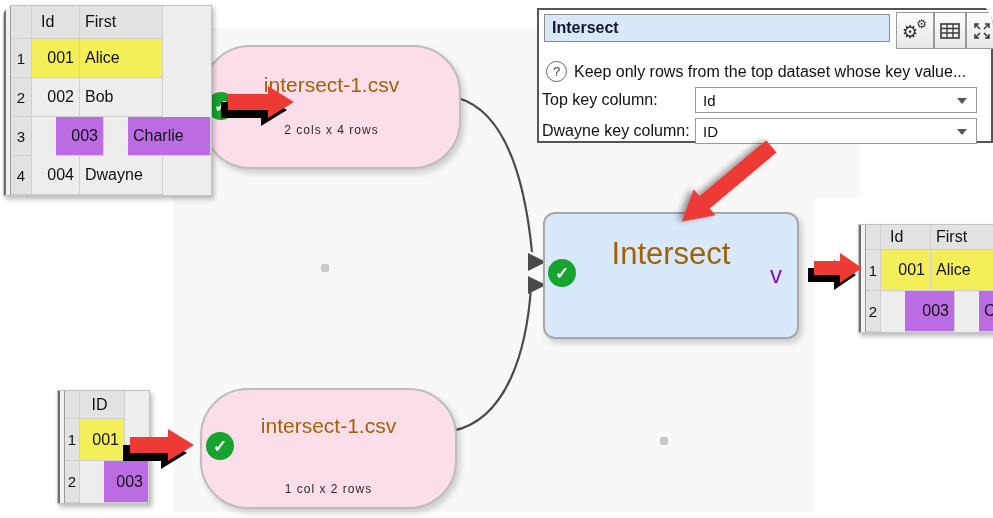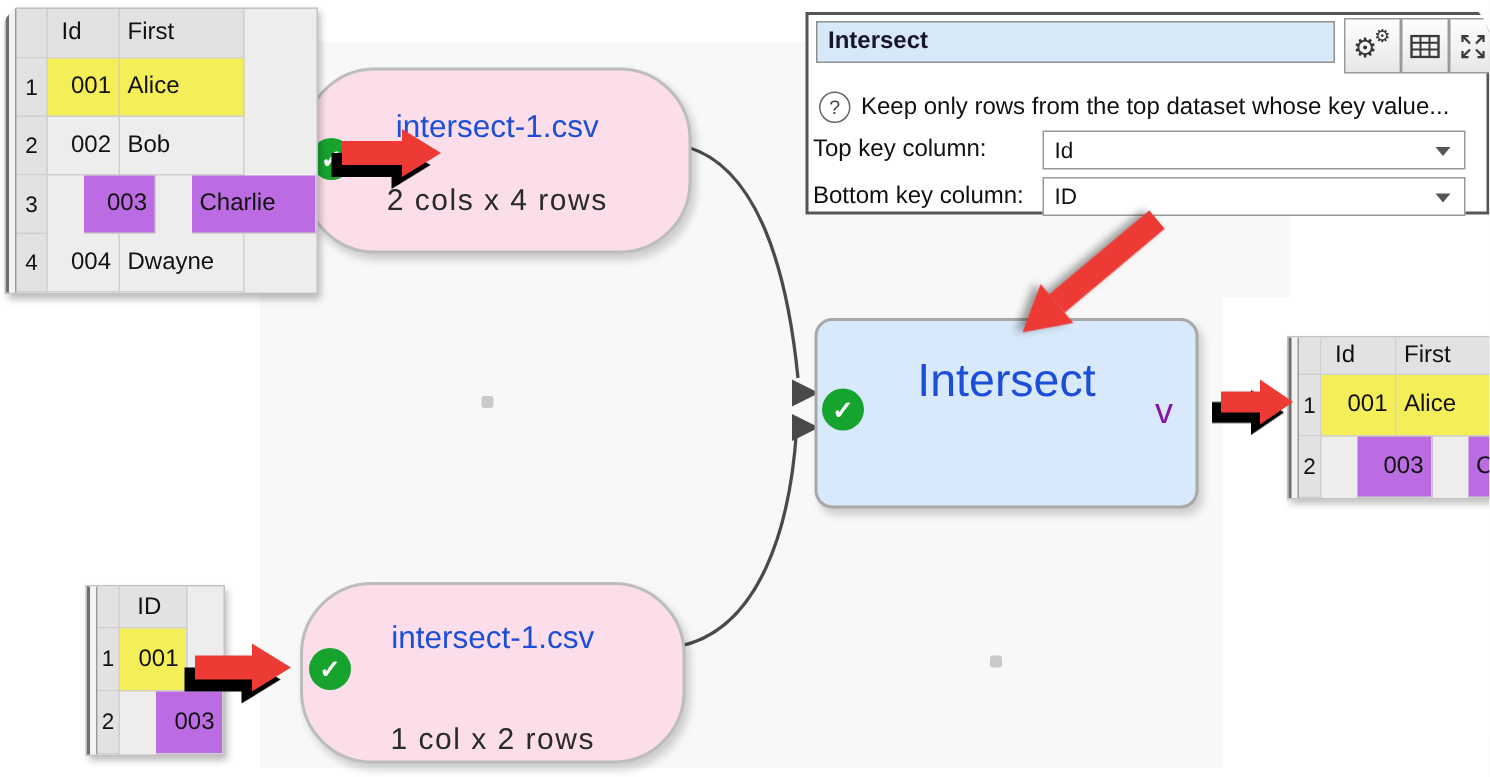--- a/index.html
+++ b/index.html
@@ -12,22 +12,22 @@
   .grid-dot{position:absolute;width:8px;height:8px;background:#c9c9c9;border-radius:2px;z-index:1;}
 
   
   #wires{position:absolute;left:0;top:0;width:993px;height:518px;z-index:2;pointer-events:none;}
   #wires path{fill:none;stroke:#4a4a4a;stroke-width:2.2px;}
   #wires polygon{fill:#4a4a4a;}
 
   
   .node{position:absolute;z-index:3;display:flex;flex-direction:column;align-items:center;
     box-shadow:3px 4px 6px rgba(0,0,0,0.18);}
-  .node .ntitle{font-size:21px;color:#1d4ed8;}
-  .node .nsub{font-size:20px;color:#2a2a2a;letter-spacing:1px;}
+  .node .ntitle{font-size:21px;color:#a16207;}
+  .node .nsub{font-size:12px;color:#2a2a2a;letter-spacing:1px;}
   .node-pink{background:#fbdee9;border:2px solid #bdbdbd;border-radius:48px;}
   .node-blue{background:#d7e9fa;border:2px solid #a8a8a8;border-radius:12px;}
   #node-in1{left:202px;top:45px;width:255px;height:120px;}
   #node-in1 .ntitle{margin-top:26px;}
   #node-in1 .nsub{margin-top:26px;}
   #node-in2{left:200px;top:388px;width:253px;height:117px;}
   #node-in2 .ntitle{margin-top:24px;}
   #node-in2 .nsub{margin-top:44px;}
   #node-x{left:543px;top:212px;width:252px;height:123px;}
   #node-x .ntitle{margin-top:22px;font-size:31px;}
@@ -245,21 +245,21 @@
       <span class="help-icon">
           <span>?</span>
         </span>
       <span class="help-text">Keep only rows from the top dataset whose key value...</span>
     </div>
     <div class="prow-label" style="top:81px;">Top key column:</div>
     <div class="combo" style="top:77px;">
       <span>Id</span>
       <span class="arr"></span>
     </div>
-    <div class="prow-label" style="top:112px;">Bottom key column:</div>
+    <div class="prow-label" style="top:112px;">Dwayne key column:</div>
     <div class="combo" style="top:108px;">
       <span>ID</span>
       <span class="arr"></span>
     </div>
   </div>
 
   <div id="arrow-src1" class="rarrow">
     <div class="rbody"></div>
       <div class="rhead"></div>
   </div>

